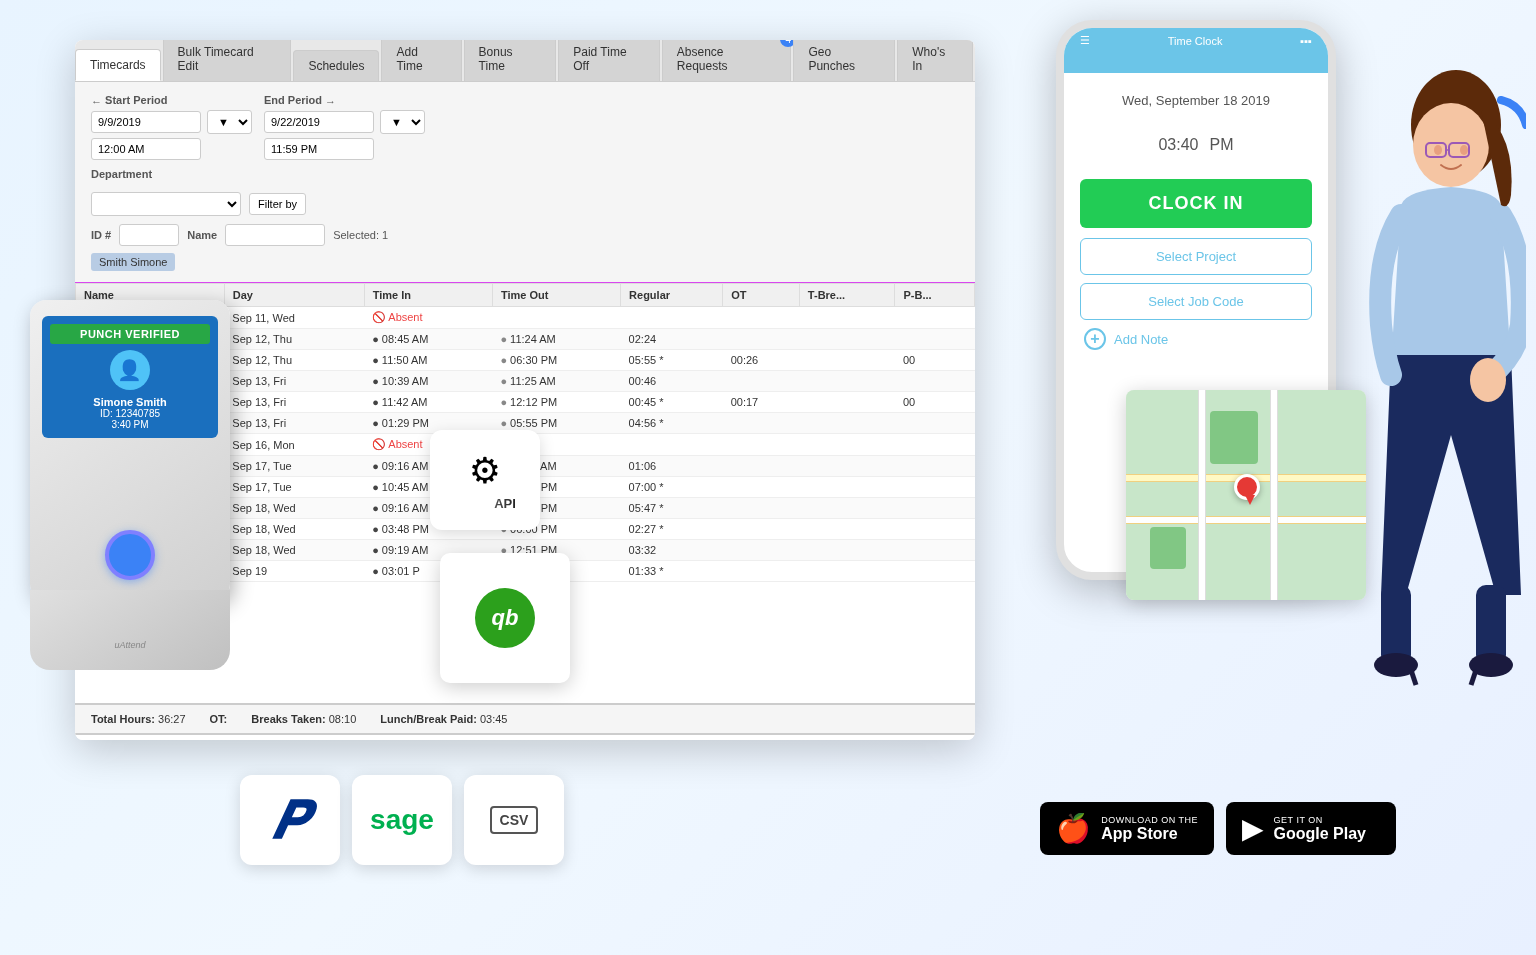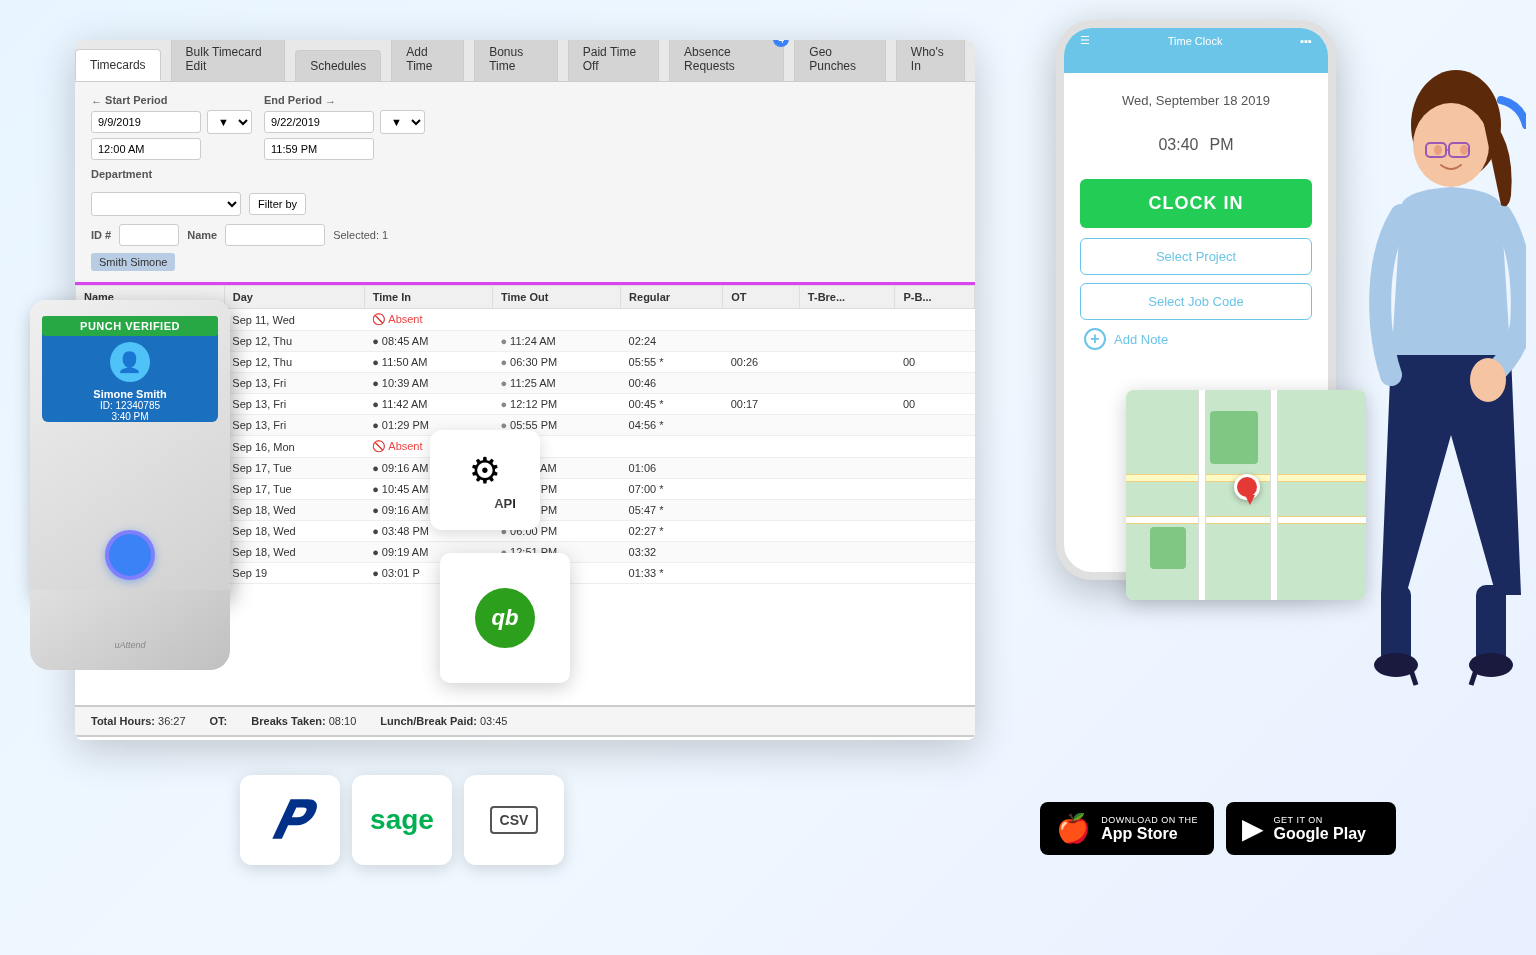--- a/index.html
+++ b/index.html
@@ -34,21 +34,21 @@
       align-items: flex-end;
       height: 42px;
     }
     .tab {
       padding: 8px 14px;
       font-size: 12px;
       cursor: pointer;
       border: 1px solid #ccc;
       border-bottom: none;
       background: #d4d4d4;
-      margin-right: 10px;
+      margin-right: 2px;
       border-radius: 4px 4px 0 0;
       position: relative;
       color: #333;
     }
     .tab.active {
       background: #fff;
       border-bottom: 1px solid #fff;
       z-index: 2;
     }
     .tab-badge {
@@ -63,21 +63,21 @@
       font-size: 10px;
       display: flex;
       align-items: center;
       justify-content: center;
     }
 
     
     .filter-panel {
       background: #f5f5f5;
       padding: 12px 16px;
-      border-bottom: 3px solid #d946ef;
+      border-bottom: 1px solid #d946ef;
     }
     .filter-row {
       display: flex;
       gap: 12px;
       margin-bottom: 8px;
       align-items: center;
     }
     .filter-label {
       font-size: 11px;
       color: #555;
@@ -367,20 +367,21 @@
       background: linear-gradient(145deg, #f0f0f0, #d0d0d0);
       border-radius: 16px;
       padding: 16px 12px;
       box-shadow: 4px 6px 20px rgba(0,0,0,0.3);
       height: 300px;
       position: relative;
     }
     .device-screen {
       background: #1a6fbe;
       border-radius: 6px;
+      padding: 8px;
       margin-bottom: 12px;
       color: #fff;
     }
     .punch-verified {
       background: #28a745;
       color: #fff;
       text-align: center;
       font-size: 11px;
       font-weight: bold;
       padding: 4px;

